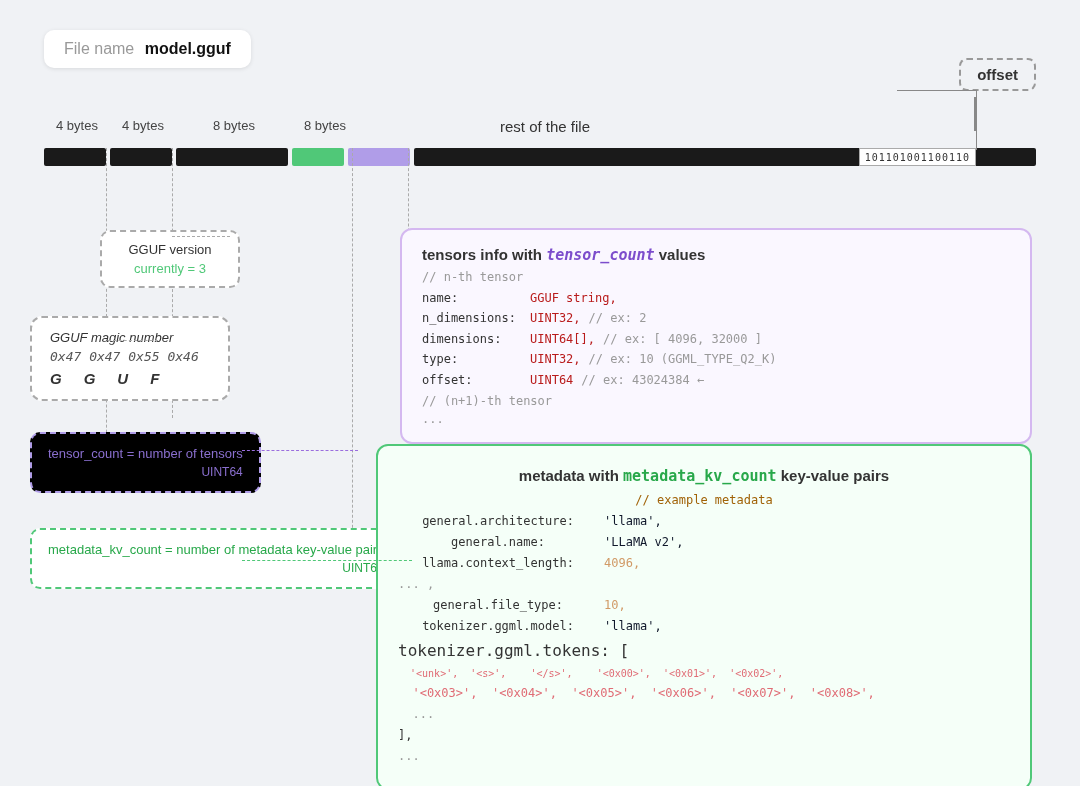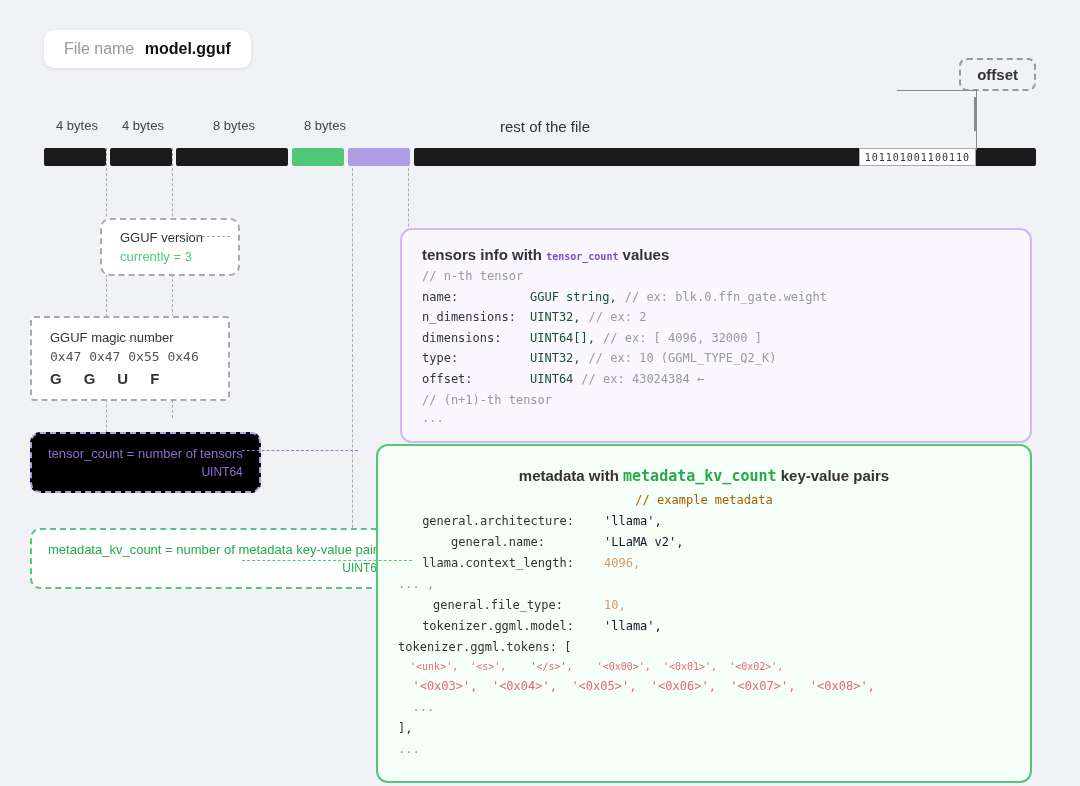--- a/index.html
+++ b/index.html
@@ -66,49 +66,51 @@
     
     .dashed-v {
       position: absolute;
       border-left: 1.5px dashed #aaa;
       top: 148px;
     }
 
     
     .gguf-version-box {
       position: absolute;
-      top: 218px;
+      top: 230px;
       left: 100px;
       border: 2px dashed #aaa;
       border-radius: 10px;
       padding: 10px 18px 10px 18px;
       background: white;
       min-width: 140px;
+      text-align: center;
     }
     .gguf-version-box .title {
       font-size: 13px;
       color: #333;
       font-weight: 500;
     }
     .gguf-version-box .value {
       font-size: 13px;
       color: #50c878;
       margin-top: 4px;
     }
 
     
     .gguf-magic-box {
       position: absolute;
       top: 316px;
       left: 30px;
       border: 2px dashed #aaa;
-      border-radius: 4px;
+      border-radius: 12px;
       padding: 12px 18px;
       background: white;
       min-width: 200px;
+      font-style: italic;
     }
     .gguf-magic-box .title {
       font-size: 13px;
       color: #333;
       font-weight: 500;
     }
     .gguf-magic-box .hex {
       font-size: 13px;
       color: #555;
       margin-top: 4px;
@@ -183,38 +185,39 @@
     }
     .tensors-info-box .heading {
       font-size: 15px;
       font-weight: 600;
       color: #333;
       margin-bottom: 6px;
     }
     .tensors-info-box .heading .mono {
       font-family: monospace;
       color: #7c4dcc;
-      font-size: 10px;
+      font-size: 15px;
+      font-style: italic;
     }
     .tensors-info-box .comment {
       font-family: monospace;
       font-size: 12px;
       color: #999;
       margin-bottom: 4px;
     }
     .code-line {
       font-family: monospace;
       font-size: 12px;
       color: #333;
       line-height: 1.7;
       display: flex;
       gap: 8px;
     }
     .code-key { color: #333; min-width: 100px; }
-    .code-type { color: #14532d; }
+    .code-type { color: #b91c1c; }
     .code-comment { color: #999; }
     .dots { color: #999; font-family: monospace; font-size: 12px; margin-top: 4px; }
 
     
     .metadata-box {
       position: absolute;
       top: 444px;
       left: 376px;
       right: 48px;
       border: 2px solid #50c878;
@@ -329,21 +332,20 @@
 
   <div class="tensors-info-box">
     <div class="heading">
       <span>tensors info with </span><span class="mono">tensor_count</span><span> values</span>
     </div>
     <div class="comment">// n-th tensor</div>
 
     <div class="code-line">
       <span class="code-key">name:</span>
       <span class="code-type">GGUF string,</span>
-      <span class="code-comment">// ex: blk.0.ffn_gate.weight</span>
     </div>
     <div class="code-line">
       <span class="code-key">n_dimensions:</span>
       <span class="code-type">UINT32,</span>
       <span class="code-comment">// ex: 2</span>
     </div>
     <div class="code-line">
       <span class="code-key">dimensions:</span>
       <span class="code-type">UINT64[],</span>
       <span class="code-comment">// ex: [ 4096, 32000 ]</span>
@@ -385,21 +387,21 @@
     </div>
     <div class="meta-line">
       <span class="meta-key">general.file_type:</span>
       <span class="meta-num">10,</span>
     </div>
     <div class="meta-line">
       <span class="meta-key">tokenizer.ggml.model:</span>
       <span class="meta-val">'llama',</span>
     </div>
     <div class="meta-line">
-      <span style="font-family:monospace; font-size:12px; color:#333;">tokenizer.ggml.tokens: [</span>
+      <span style="font-family:monospace; font-size:16px; color:#333;">tokenizer.ggml.tokens: [</span>
     </div>
     <div class="meta-line">
       <span style="font-family:monospace; font-size:10px; color:#e06c75;">&nbsp;&nbsp;'&lt;unk&gt;',&nbsp; '&lt;s&gt;',&nbsp;&nbsp;&nbsp; '&lt;/s&gt;',&nbsp;&nbsp;&nbsp; '&lt;0x00&gt;',&nbsp; '&lt;0x01&gt;',&nbsp; '&lt;0x02&gt;',</span>
     </div>
     <div class="meta-line">
       <span style="font-family:monospace; font-size:12px; color:#e06c75;">&nbsp;&nbsp;'&lt;0x03&gt;',&nbsp; '&lt;0x04&gt;',&nbsp; '&lt;0x05&gt;',&nbsp; '&lt;0x06&gt;',&nbsp; '&lt;0x07&gt;',&nbsp; '&lt;0x08&gt;',</span>
     </div>
     <div class="meta-line">
       <span style="font-family:monospace; font-size:12px; color:#999;">&nbsp;&nbsp;...</span>
     </div>

